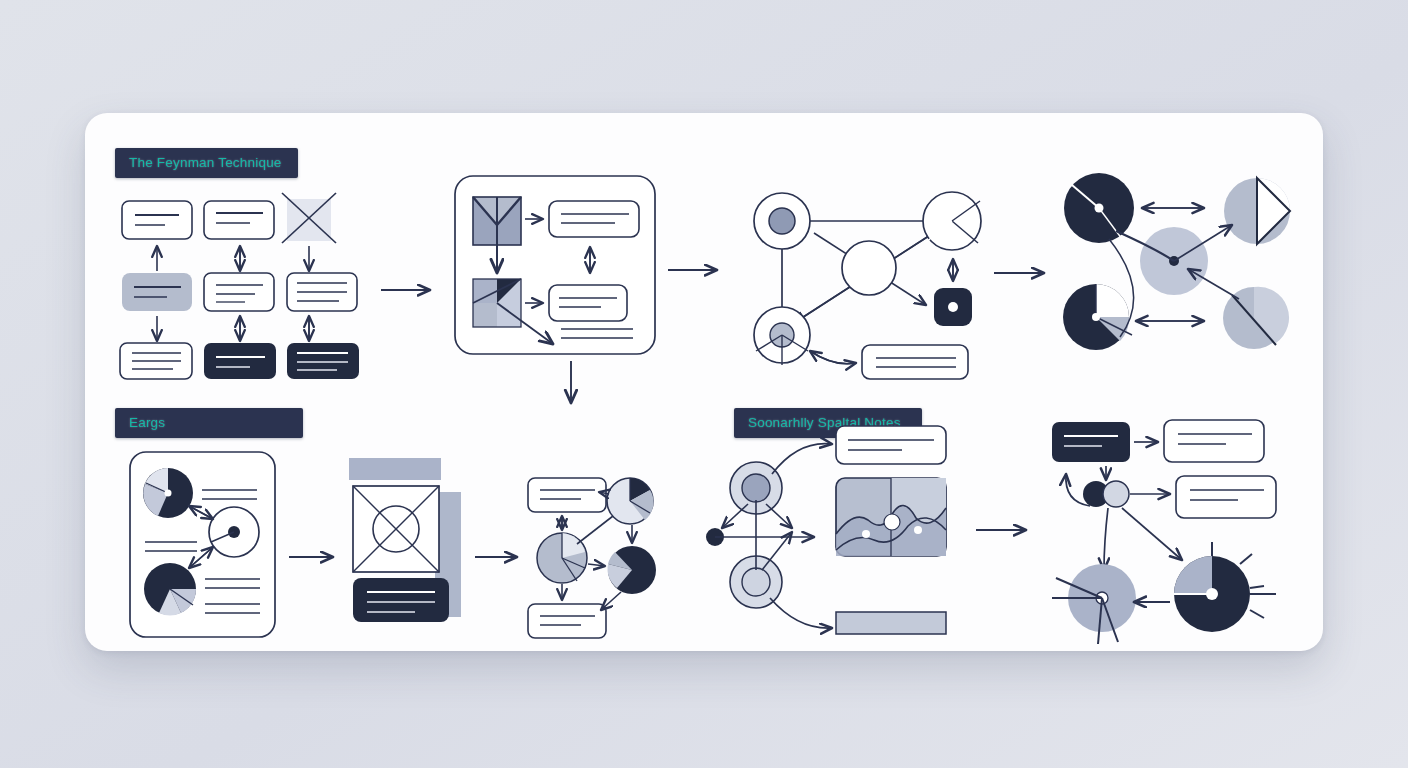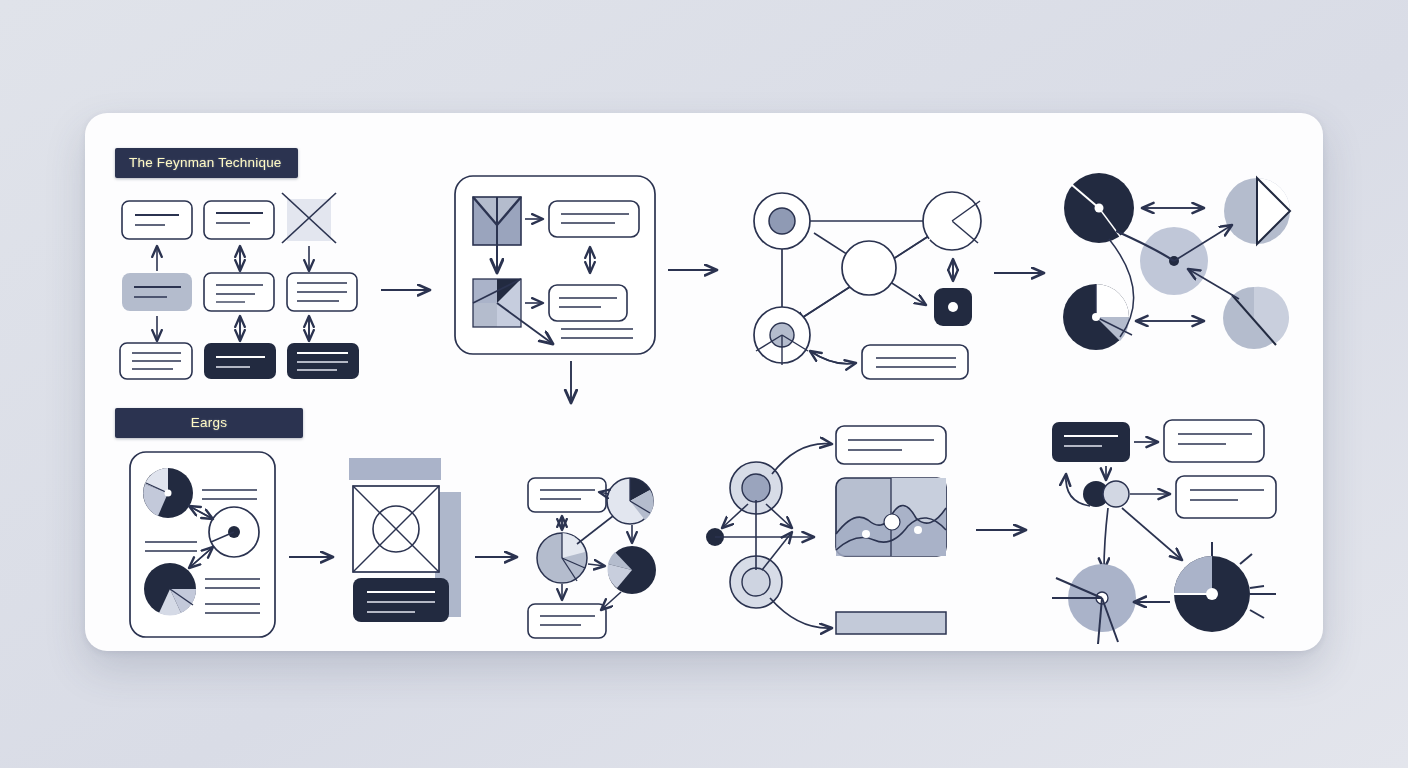--- a/index.html
+++ b/index.html
@@ -25,31 +25,31 @@
   }
   .quad{position:absolute;}
   .q1{left:0;top:0;width:619px;height:269px;}
   .q2{left:619px;top:0;width:619px;height:269px;}
   .q3{left:0;top:269px;width:619px;height:269px;}
   .q4{left:619px;top:269px;width:619px;height:269px;}
 
   .title-bar{
     position:absolute;
     background:#2b3350;
-    color:#fef9c3;
+    color:#14b8a6;
     font-size:13.5px;
     letter-spacing:.2px;
     padding:7px 14px 8px 14px;
     border-radius:2px;
     white-space:nowrap;
     box-shadow:0 1px 3px rgba(40,48,75,.35);
     text-shadow:0 0 2px rgba(255,255,255,.35);
   }
   .t1{left:30px;top:35px;min-width:155px;}
-  .t2{left:30px;top:280px;min-width:160px;text-align:center;}
+  .t2{left:30px;top:280px;min-width:160px;}
 
   svg{position:absolute;left:0;top:0;overflow:visible;}
   .sketch{display:block;}
 </style>
 </head>
 <body>
 
 <div class="page-bg"></div>
 
 <div class="board">
@@ -372,20 +372,21 @@
       <line x1="477" y1="202" x2="477" y2="218" stroke="#2b3350" stroke-width="1.6" marker-end="url(#ah)"></line>
       <line x1="528" y1="134" x2="492" y2="162" stroke="#2b3350" stroke-width="1.6"></line>
       <line x1="547" y1="143" x2="547" y2="161" stroke="#2b3350" stroke-width="1.6" marker-end="url(#ah)"></line>
       <line x1="503" y1="182" x2="520" y2="184" stroke="#2b3350" stroke-width="1.6" marker-end="url(#ah)"></line>
       <line x1="536" y1="210" x2="516" y2="228" stroke="#2b3350" stroke-width="1.6" marker-end="url(#ah)"></line>
       <line x1="524" y1="112" x2="514" y2="110" stroke="#2b3350" stroke-width="1.5" marker-end="url(#ah)"></line>
     </svg>
   </div>
 
   <div class="quad q4">
+    <div class="title-bar t2" style="top:26px;">Soonarhlly Spaltal Notes</div>
 
     <svg class="sketch" width="619" height="269" viewBox="0 0 619 269">
 
       <g>
         <circle cx="52" cy="106" r="26" fill="#d7dce7" stroke="#2b3350" stroke-width="1.6"></circle>
         <circle cx="52" cy="106" r="14" fill="#9aa4bd" stroke="#2b3350" stroke-width="1.4"></circle>
       </g>
       <g>
         <circle cx="52" cy="200" r="26" fill="#d7dce7" stroke="#2b3350" stroke-width="1.6"></circle>
         <circle cx="52" cy="200" r="14" fill="#ced4e1" stroke="#2b3350" stroke-width="1.4"></circle>

